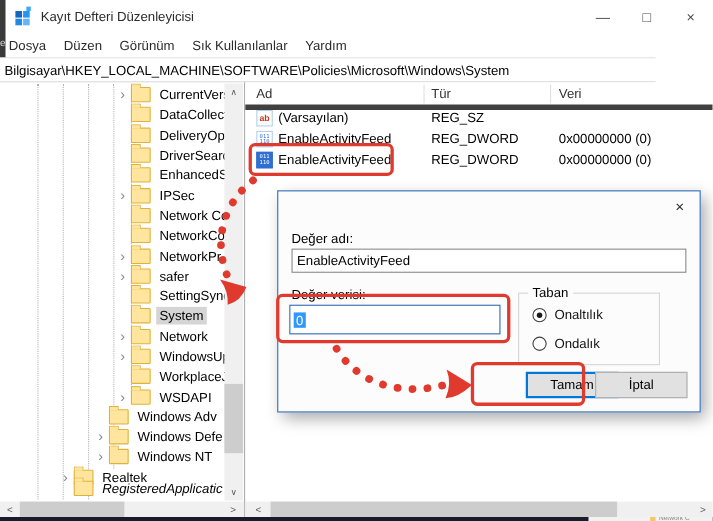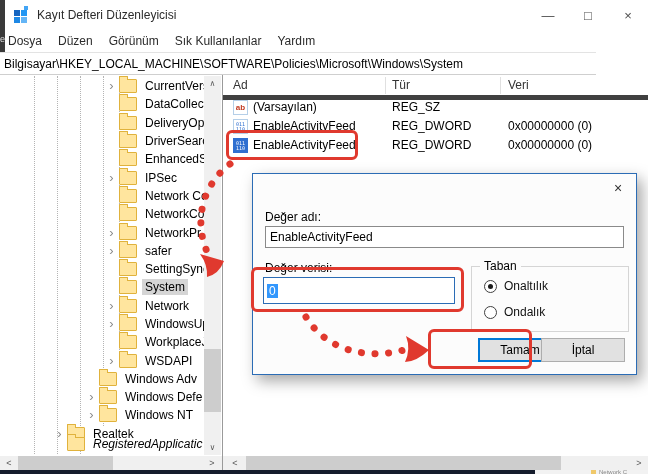--- a/index.html
+++ b/index.html
@@ -78,21 +78,21 @@
           border:1px solid #2b6cb5;box-shadow:5px 6px 14px rgba(0,0,0,.35);box-sizing:border-box;z-index:5;}
   .dtitlebar{position:absolute;left:0;top:0;width:100%;height:30px;display:flex;align-items:center;}
   .dtitle{margin-left:11px;color:#000;}
   .dclose{position:absolute;right:1px;top:1px;width:34px;height:26px;display:flex;align-items:center;justify-content:center;color:#333;font-size:14px;}
   .dlabel{position:absolute;color:#000;}
   .namefield{position:absolute;left:12px;top:52px;width:359px;height:22px;border:1px solid #8a8a8a;background:#fff;
              box-sizing:border-box;display:flex;align-items:center;padding-left:4px;color:#000;}
   .vinput{position:absolute;left:10px;top:103px;width:192px;height:27px;border:1px solid #2b6cb5;background:#fff;
           box-sizing:border-box;display:flex;align-items:center;padding-left:3px;}
   .selval{background:#3297fd;color:#fff;padding:0 2px;}
-  .groupbox{position:absolute;left:218px;top:92px;width:158px;height:66px;border:1px solid #d5d5d5;box-sizing:border-box;}
+  .groupbox{position:absolute;left:218px;top:92px;width:129px;height:66px;border:1px solid #d5d5d5;box-sizing:border-box;}
   .glegend{position:absolute;left:8px;top:-8px;background:#fcfcfc;padding:0 4px;color:#000;}
   .radiorow{position:absolute;left:12px;display:flex;align-items:center;}
   .radio{width:13px;height:13px;border:1px solid #404040;border-radius:50%;margin-right:7px;position:relative;background:#fff;box-sizing:border-box;}
   .radio.checked::after{content:"";position:absolute;left:3px;top:3px;width:5px;height:5px;border-radius:50%;background:#1a1a1a;}
   .btn{position:absolute;top:164px;width:84px;height:24px;display:flex;align-items:center;justify-content:center;
        background:#e1e1e1;box-sizing:border-box;color:#000;}
   .btn.default{border:2px solid #0078d7;}
   .btn.plain{border:1px solid #adadad;}
 
   

